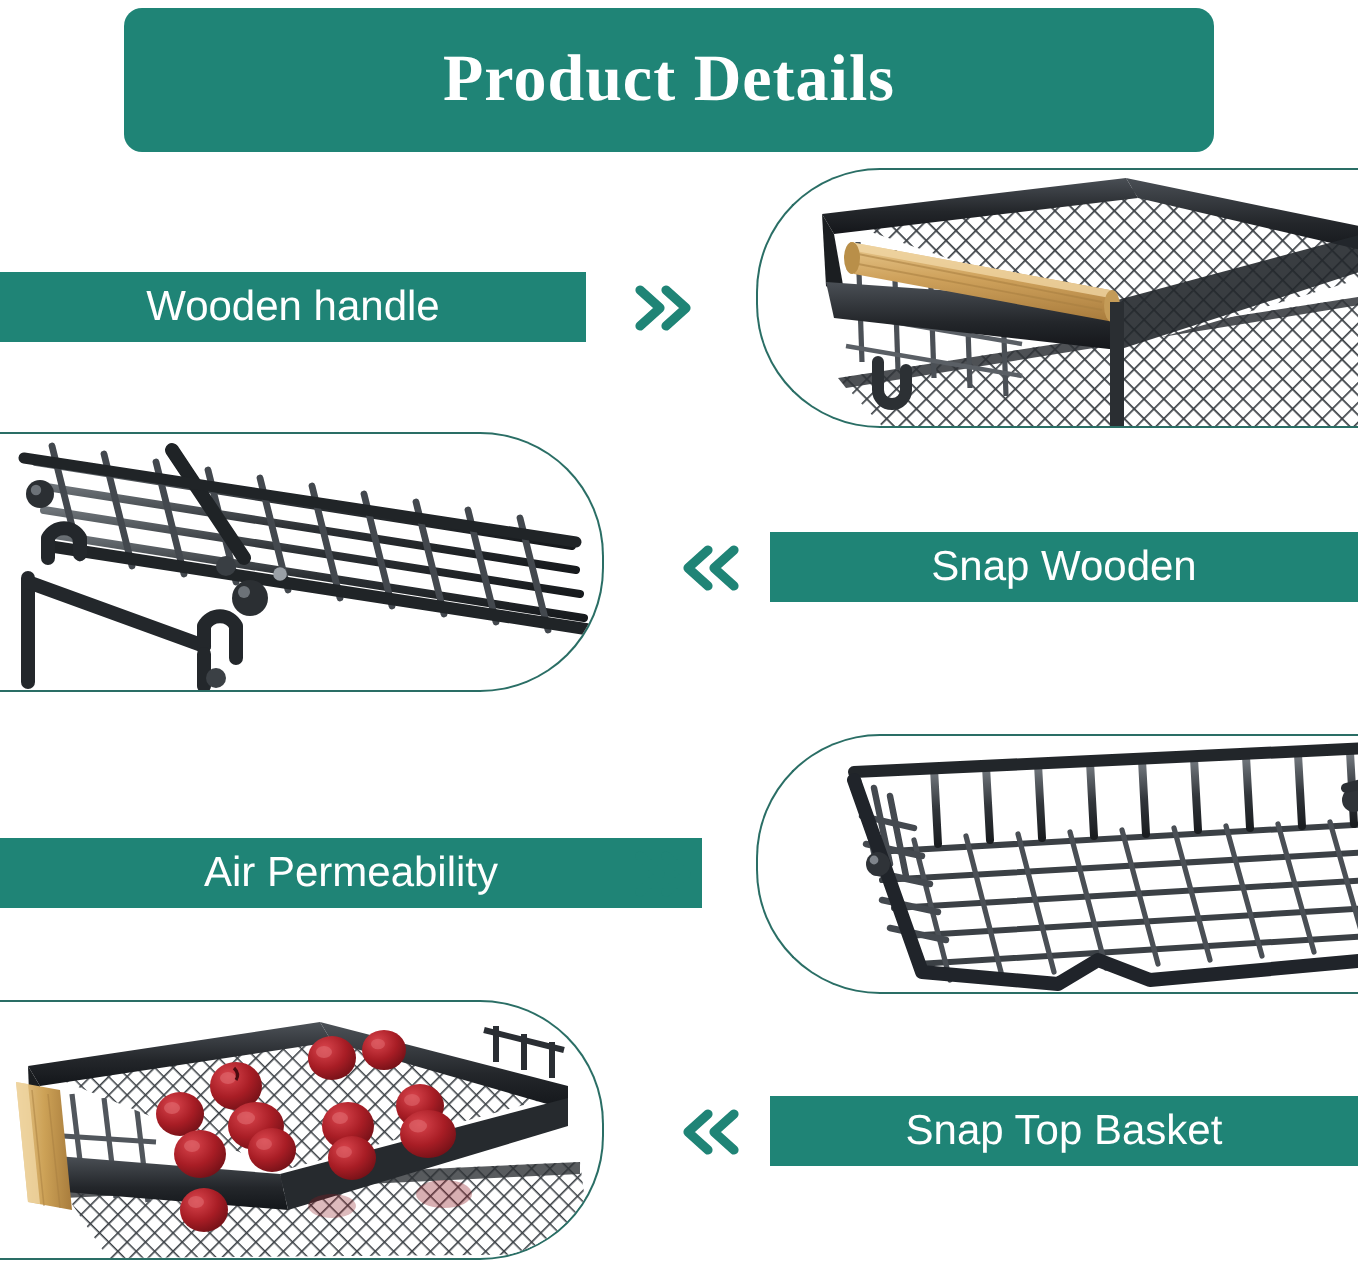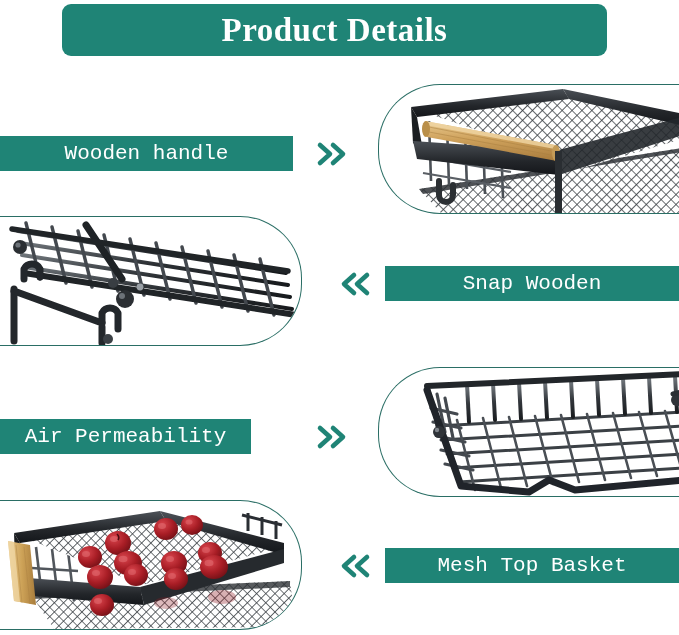--- a/index.html
+++ b/index.html
@@ -14,21 +14,21 @@
     overflow: hidden;
     font-family: "Liberation Serif", serif;
   }
 
   
   #title-banner {
     position: absolute;
     left: 62px;
     top: 4px;
     width: 545px;
-    height: 52px;
+    height: 72px;
     background: #1f8476;
     border-radius: 9px;
     display: flex;
     align-items: center;
     justify-content: center;
   }
   #title-text {
     color: #ffffff;
     font-size: 33px;
     font-weight: bold;
@@ -41,26 +41,26 @@
     position: absolute;
     height: 35px;
     background: #1f8476;
     display: flex;
     align-items: center;
     justify-content: center;
   }
   .label-banner span {
     color: #ffffff;
     font-size: 21px;
-    font-family: Liberation Mono, monospace;
+    font-family: Liberation Sans, sans-serif;
     white-space: nowrap;
   }
   #label-1 { left: 0px;   top: 136px; width: 293px; }
   #label-2 { left: 385px; top: 266px; width: 294px; }
-  #label-3 { left: 0px;   top: 419px; width: 251px; }
+  #label-3 { left: 0px;   top: 419px; width: 351px; }
   #label-4 { left: 385px; top: 548px; width: 294px; }
 
   
   .chevron {
     position: absolute;
     width: 34px;
     height: 30px;
   }
   #chev-1 { left: 316px; top: 139px; }
   #chev-2 { left: 337px; top: 269px; }
@@ -302,21 +302,21 @@
     <path d="M48 22 L82 118 L150 124 L170 112 L196 122 L306 112" stroke="#20242a" stroke-width="7" fill="none" stroke-linejoin="round" stroke-linecap="round"></path>
 
     <circle cx="60" cy="64" r="6" fill="#2f3338"></circle>
     <circle cx="58" cy="62" r="2.2" fill="#8d939a" opacity="0.85"></circle>
     <circle cx="298" cy="32" r="6" fill="#2f3338"></circle>
     <path d="M294 26 L310 22" stroke="#2b2f34" stroke-width="5" stroke-linecap="round"></path>
   </svg>
 </div>
 
 <div class="label-banner" id="label-4">
-  <span>Mesh Top Basket</span>
+  <span>Snap Top Basket</span>
 </div>
 
 <div class="chevron" id="chev-4">
   <svg viewBox="0 0 34 30" width="34" height="30">
     <path d="M17 6 L7 15 L17 24" fill="none" stroke="#1f8476" stroke-width="4.6" stroke-linecap="round" stroke-linejoin="round"></path>
     <path d="M30 6 L20 15 L30 24" fill="none" stroke="#1f8476" stroke-width="4.6" stroke-linecap="round" stroke-linejoin="round"></path>
   </svg>
 </div>
 
 <div class="photo-frame" id="frame-4">

